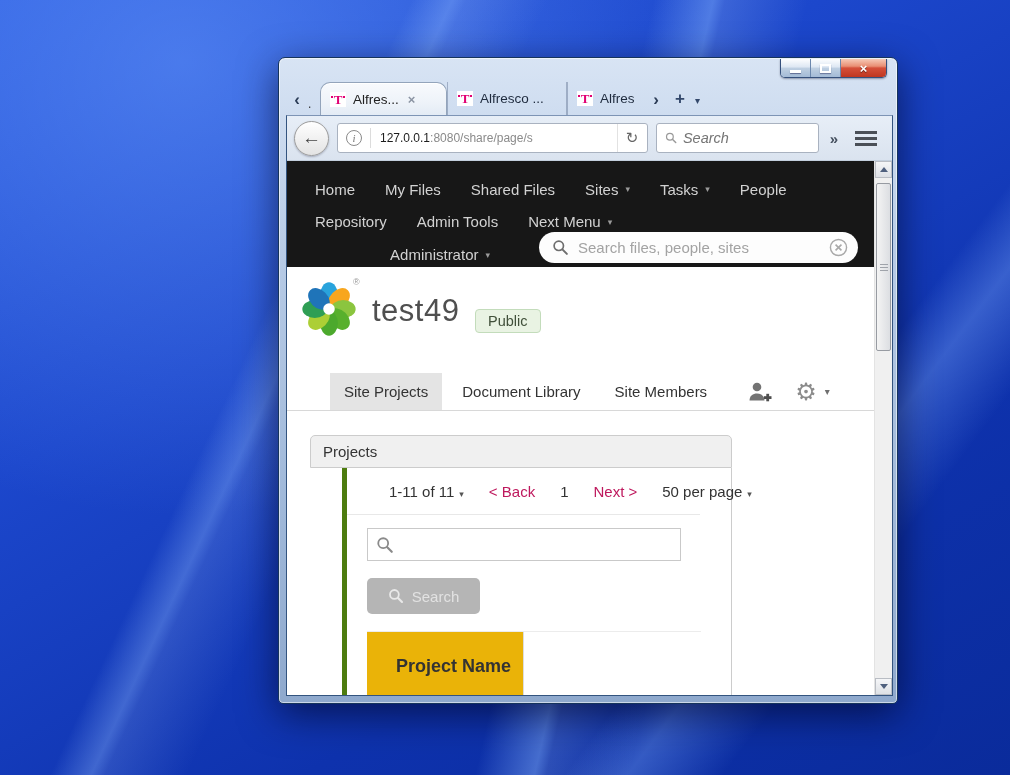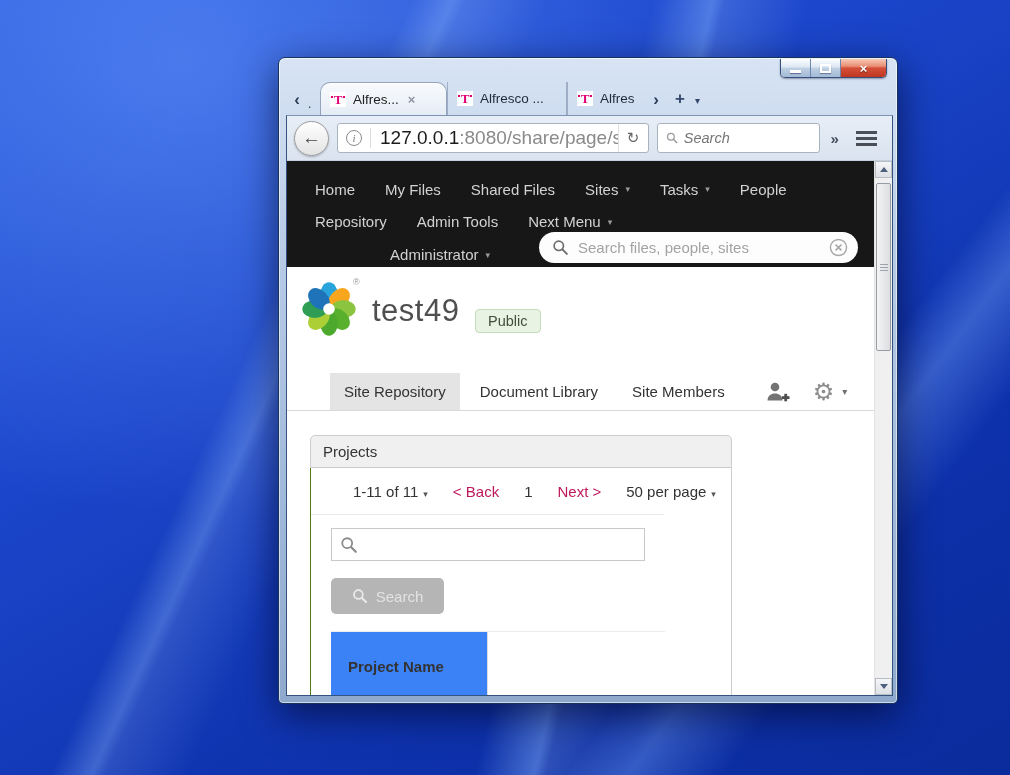--- a/index.html
+++ b/index.html
@@ -71,21 +71,21 @@
     background:linear-gradient(180deg,#e7eef7 0%,#dae3ef 100%); border-bottom:1px solid #c3cfdd;}
   .back-btn{ width:35px; height:35px; border-radius:50%; flex:0 0 auto;
     background:linear-gradient(180deg,#ffffff,#e3e3e3); border:1px solid #9c9c9c;
     display:flex; align-items:center; justify-content:center; font-size:19px; font-weight:bold; color:#444;
     box-shadow:0 1px 2px rgba(0,0,30,.25);}
   .urlbar{ flex:1 1 auto; height:30px; background:#fff; border:1px solid #a9b2c0; border-radius:3px;
     display:flex; align-items:center; overflow:hidden;}
   .info-i{ width:16px; height:16px; border-radius:50%; border:1px solid #8a8a8a; color:#777;
     font-size:11px; line-height:14px; text-align:center; margin:0 8px; font-family:"Liberation Serif",serif; font-style:italic;}
   .url-sep{ width:1px; height:20px; background:#dcdcdc; }
-  .url-text{ flex:1; padding:0 9px; font-size:19px; white-space:nowrap; overflow:hidden;}
+  .url-text{ flex:1; padding:0 9px; font-size:12px; white-space:nowrap; overflow:hidden;}
   .url-host{ color:#1c1c1c;} .url-path{ color:#8a8a8a;}
   .reload{ width:30px; text-align:center; font-size:15px; color:#666; border-left:1px solid #e2e2e2; line-height:28px;}
   .fx-search{ width:163px; height:30px; background:#fff; border:1px solid #a9b2c0; border-radius:3px;
     display:flex; align-items:center; gap:6px; padding:0 8px; flex:0 0 auto;}
   .fx-search input{ border:none; outline:none; width:100%; font-size:14.5px; font-style:italic; color:#555;
     font-family:"Liberation Sans",sans-serif; background:transparent;}
   .overflow-chev{ font-size:15px; font-weight:bold; color:#45505f; padding:0 3px;}
   .hamburger{ width:22px; height:15px; margin:0 8px 0 6px;
     background:linear-gradient(#4a4f57 0 3px,transparent 3px 6px,#4a4f57 6px 9px,transparent 9px 12px,#4a4f57 12px 15px);}
 
@@ -138,36 +138,36 @@
   .tab-icons{ display:flex; align-items:center; gap:22px; margin-left:26px;}
   .gear{ font-size:24px; color:#8c8c8c; line-height:1;}
   .cfg-caret{ font-size:10px; color:#6f6f6f; margin-left:-14px;}
 
   
   .dashboard{ padding:24px 0 0 23px; background:#fff; height:284px; overflow:hidden;}
   .dashlet{ width:422px;}
   .dashlet-header{ height:33px; border:1px solid #cccccc; border-radius:5px 5px 0 0;
     background:#f0f0f0; display:flex; align-items:center; padding-left:12px;
     font-size:15px; color:#333;}
-  .dashlet-body{ border-left:1px solid #4d7c0f; border-right:1px solid #ccc; background:#fff;
-    padding-bottom:20px; position:relative; min-height:250px;}
+  .dashlet-body{ border-left:5px solid #4d7c0f; border-right:1px solid #ccc; background:#fff;
+    padding-bottom:20px; position:relative; min-height:250px;margin-left:32px;}
   .paginator{ height:46px; display:flex; align-items:center; gap:25px; padding-left:42px;
     font-size:15px; color:#333; white-space:nowrap; width:460px;}
   .pag-muted{ color:#be185d;}
   .pag-caret{ font-size:9px; color:#555; margin-left:5px;}
   .pag-rule{ height:1px; background:#e8e8e8; width:353px;}
   .dashlet-search{ margin:13px 20px 0 20px; width:314px; height:33px; border:1px solid #c9c9c9;
     display:flex; align-items:center; padding:0 8px; gap:6px; background:#fff;}
   .dashlet-search input{ flex:1; border:none; outline:none; font-size:14px; font-family:"Liberation Sans",sans-serif;}
   .search-btn{ margin:17px 0 0 20px; width:113px; height:36px; border:none; border-radius:5px;
     background:#b5b5b5; color:#e2e2e2; font-size:15px; display:flex; align-items:center;
     justify-content:center; gap:8px; font-family:"Liberation Sans",sans-serif; cursor:pointer;}
   .proj-table{ margin:17px 0 0 20px; width:334px; display:flex; border-top:1px solid #ececec; height:70px;}
-  .pt-cell{ background:#3b82f6; display:flex; align-items:center; padding-left:17px;
-    font-weight:bold; font-size:15px; color:#333;}
+  .pt-cell{ background:#eab308; display:flex; align-items:center; padding-left:29px;
+    font-weight:bold; font-size:18px; color:#333;}
   .pt-cell.c1{ width:157px; border-right:1px solid #dddddd;}
   .pt-cell.c2{ flex:1;}
 </style>
 </head>
 <body>
 
 <div class="desktop">
   <div class="window">
 
     <div class="titlebar">
@@ -307,21 +307,21 @@
                 <ellipse cx="36" cy="24" rx="10" ry="14" fill="#1f74b9" transform="rotate(315 36 40)"></ellipse>
                 <circle cx="36" cy="40" r="6.5" fill="#ffffff"></circle>
               </g>
             </svg>
             <span class="reg-mark">®</span>
             <div class="site-title">test49</div>
             <div class="site-badge">Public</div>
           </div>
 
           <div class="site-tabs">
-            <div class="stab active">Site Repository</div>
+            <div class="stab active">Site Projects</div>
             <div class="stab-gap"></div>
             <div class="stab">Document Library</div>
             <div class="stab-gap"></div>
             <div class="stab">Site Members</div>
             <div class="tab-icons">
               <svg width="26" height="22" viewBox="0 0 26 22">
                 <circle cx="10" cy="6" r="4.3" fill="#737373"></circle>
                 <path d="M2.5 19.5 C2.5 14.8 6 12.4 10 12.4 C14 12.4 17.5 14.8 17.5 19.5 Z" fill="#737373"></path>
                 <rect x="17" y="15.2" width="7.5" height="2.8" fill="#4e4e4e"></rect>
                 <rect x="19.3" y="12.8" width="2.8" height="7.5" fill="#4e4e4e"></rect>

